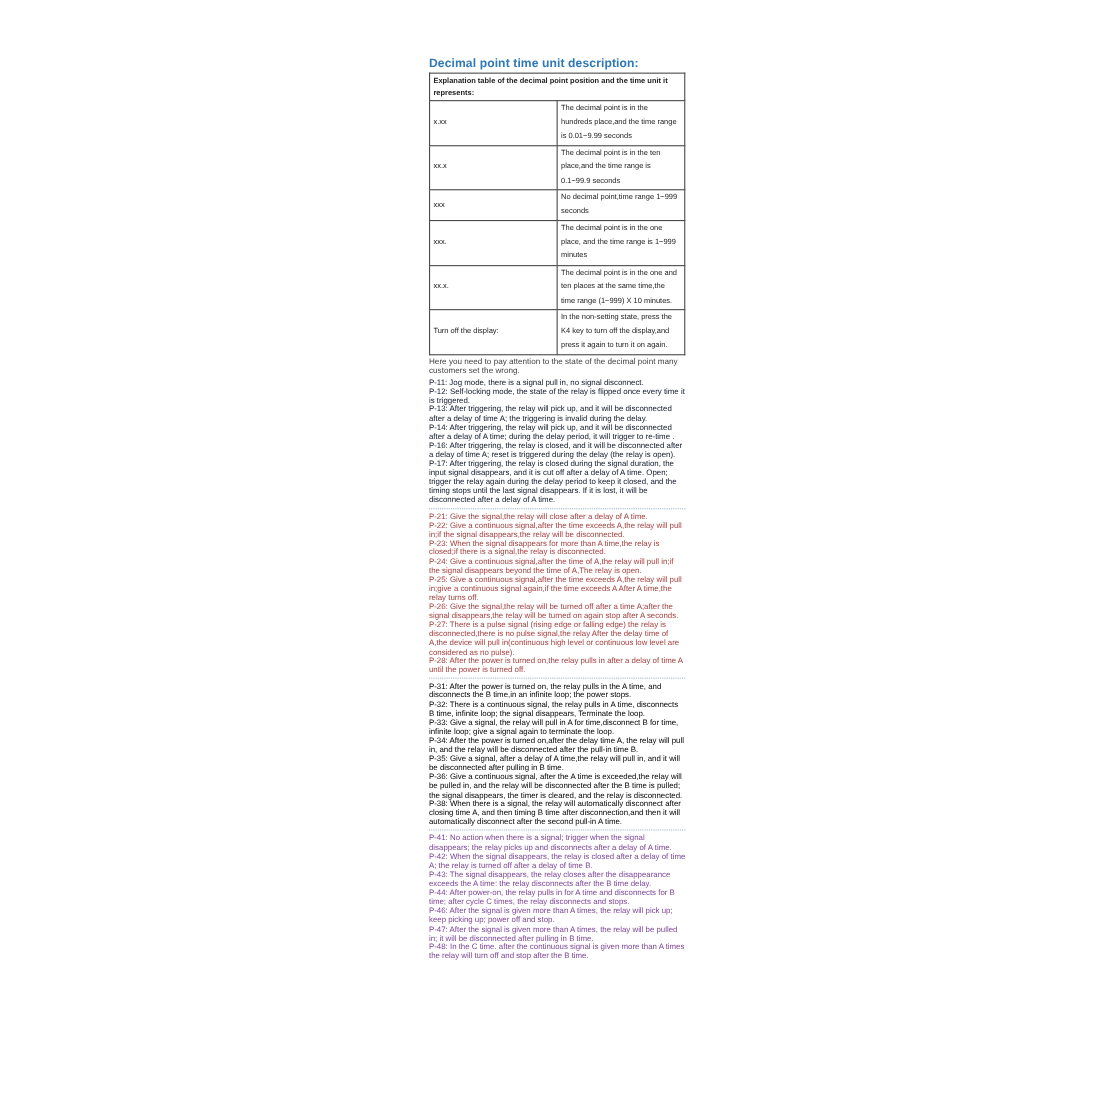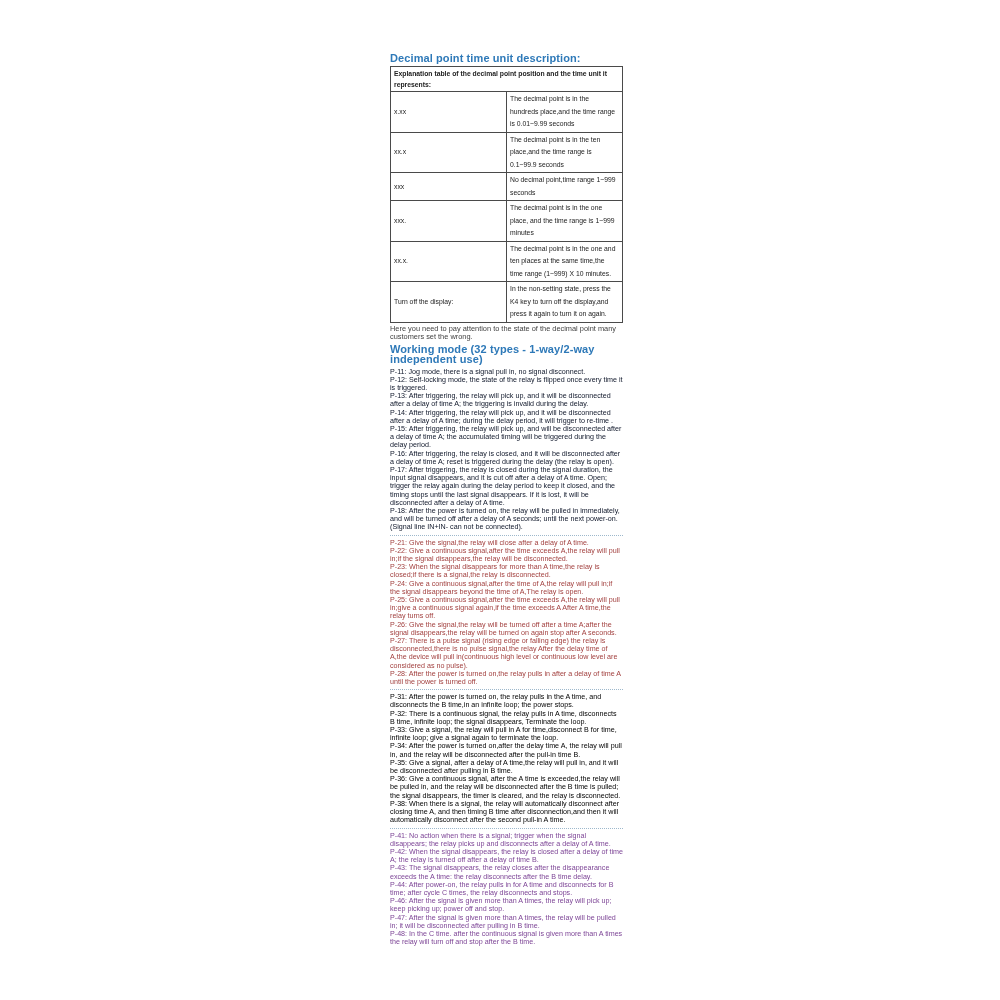--- a/index.html
+++ b/index.html
@@ -70,32 +70,29 @@
           </tr>
           <tr>
             <td class="label-cell" style="border-color: rgb(74, 74, 74);">Turn off the display:</td>
             <td class="desc-cell" style="border-color: rgb(74, 74, 74);">In the non-setting state, press the K4 key to turn off the display,and press it again to turn it on again.</td>
           </tr>
         </tbody>
     </table>
 
     <p class="note">Here you need to pay attention to the state of the decimal point many customers set the wrong.</p>
 
-    <h2 class="blue-heading" style="color: rgb(46, 121, 184);">Working mode (32 types - 1-way/2-way independent use)</h2>
 
     <div id="mode-sections">
         <div class="mode-section" style="color: #0f172a;">
           <p class="mode-item">P-11: Jog mode, there is a signal pull in, no signal disconnect.</p>
           <p class="mode-item">P-12: Self-locking mode, the state of the relay is flipped once every time it is triggered.</p>
           <p class="mode-item">P-13: After triggering, the relay will pick up, and it will be disconnected after a delay of time A; the triggering is invalid during the delay.</p>
           <p class="mode-item">P-14: After triggering, the relay will pick up, and it will be disconnected after a delay of A time; during the delay period, it will trigger to re-time .</p>
-          <p class="mode-item">P-15: After triggering, the relay will pick up, and will be disconnected after a delay of time A; the accumulated timing will be triggered during the delay period.</p>
           <p class="mode-item">P-16: After triggering, the relay is closed, and it will be disconnected after a delay of time A; reset is triggered during the delay (the relay is open).</p>
           <p class="mode-item">P-17: After triggering, the relay is closed during the signal duration, the input signal disappears, and it is cut off after a delay of A time. Open; trigger the relay again during the delay period to keep it closed, and the timing stops until the last signal disappears. If it is lost, it will be disconnected after a delay of A time.</p>
-          <p class="mode-item">P-18: After the power is turned on, the relay will be pulled in immediately, and will be turned off after a delay of A seconds; until the next power-on. (Signal line IN+IN- can not be connected).</p>
         </div>
         <div class="mode-section divided" style="color: rgb(162, 64, 63); border-top-color: rgb(157, 184, 204);">
           <p class="mode-item">P-21: Give the signal,the relay will close after a delay of A time.</p>
           <p class="mode-item">P-22: Give a continuous signal,after the time exceeds A,the relay will pull in;if the signal disappears,the relay will be disconnected.</p>
           <p class="mode-item">P-23: When the signal disappears for more than A time,the relay is closed;if there is a signal,the relay is disconnected.</p>
           <p class="mode-item">P-24: Give a continuous signal,after the time of A,the relay will pull in;if the signal disappears beyond the time of A,The relay is open.</p>
           <p class="mode-item">P-25: Give a continuous signal,after the time exceeds A,the relay will pull in;give a continuous signal again,if the time exceeds A After A time,the relay turns off.</p>
           <p class="mode-item">P-26: Give the signal,the relay will be turned off after a time A;after the signal disappears,the relay will be turned on again stop after A seconds.</p>
           <p class="mode-item">P-27: There is a pulse signal (rising edge or falling edge) the relay is disconnected,there is no pulse signal,the relay After the delay time of A,the device will pull in(continuous high level or continuous low level are considered as no pulse).</p>
           <p class="mode-item">P-28: After the power is turned on,the relay pulls in after a delay of time A until the power is turned off.</p>

